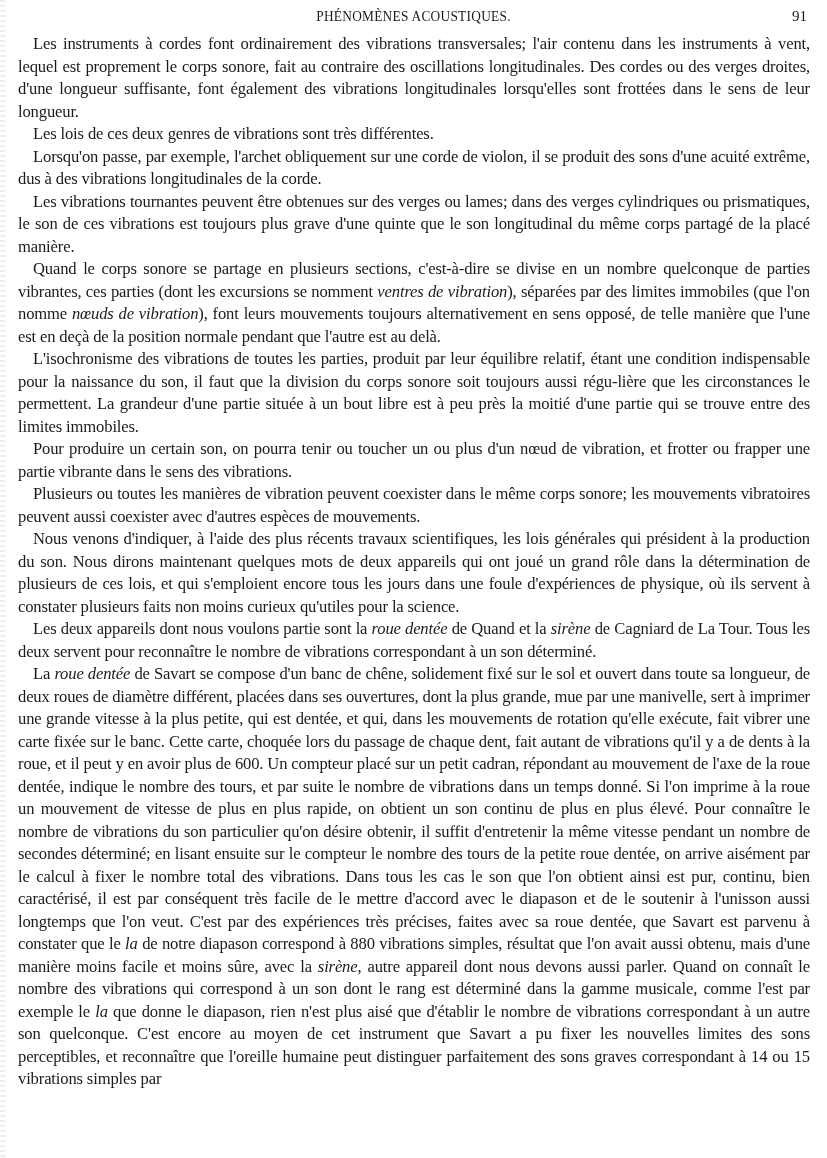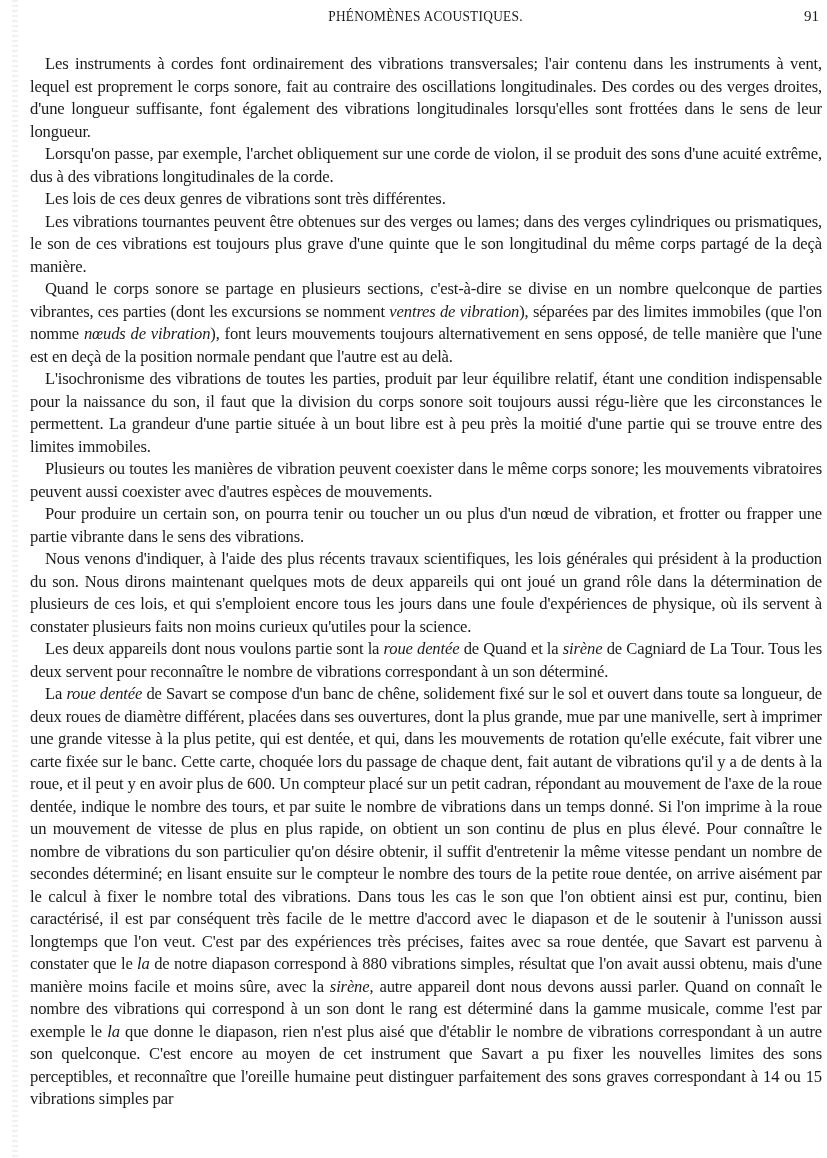--- a/index.html
+++ b/index.html
@@ -1,64 +1,63 @@
 <!DOCTYPE html>
 <html><head>
   <meta charset="utf-8">
   <style>
     html, body { margin: 0; padding: 0; background: #ffffff; }
     body {
       width: 827px; height: 1158px; overflow: hidden; position: relative;
       font-family: "Liberation Serif", "DejaVu Serif", serif;
       color: #1a1a1a;
     }
-    .page { position: absolute; left: 12px; top: 0; width: 675px; height: 1158px; border-radius: 12px; }
+    .page { position: absolute; left: 0; top: 0; width: 675px; height: 1158px; border-radius: 12px; }
     .margin-edge {
       position: absolute; left: 0; top: 0; width: 6px; height: 1158px;
       background: repeating-linear-gradient(180deg, #e6e6e6 0 2px, #ffffff 2px 5px);
       opacity: 0.6;
     }
     .running-head {
       position: absolute; top: 6px; left: 0; width: 827px; height: 22px;
     }
     .running-title {
       position: absolute; left: 0; width: 827px; text-align: center; top: 2px;
       font-size: 14.5px; letter-spacing: 0.3px; transform: scaleX(0.92);
     }
     .page-number {
       position: absolute; right: 20px; top: 2px; font-size: 15px; font-weight: normal;
     }
     .body-text {
       position: absolute; left: 18px; top: 33px; width: 792px;
       font-size: 16.6px; line-height: 22.5px; text-align: justify;
       letter-spacing: -0.15px;
-      margin-top: 20px;
     }
     .body-text p {
       margin: 0; text-indent: 15px; hyphens: manual;
     }
     em { }
   </style>
 </head>
 <body>
 
 <div class="page">
   <div class="margin-edge"></div>
 
   <div class="running-head">
     <div class="running-title">PHÉNOMÈNES ACOUSTIQUES.</div>
     <div class="page-number">91</div>
   </div>
 
   <div class="body-text">
     <p><span>Les instruments à cordes font ordinairement des vibrations transversales; l'air contenu dans les instruments à vent, lequel est proprement le corps sonore, fait au contraire des oscillations longitudinales. Des cordes ou des verges droites, d'une longueur suffisante, font également des vibrations longitudinales lorsqu'elles sont frottées dans le sens de leur longueur.</span></p>
+    <p><span>Les lois de ces deux genres de vibrations sont très différentes.</span></p>
     <p><span>Lorsqu'on passe, par exemple, l'archet obliquement sur une corde de violon, il se produit des sons d'une acuité extrême, dus à des vibrations longitudinales de la corde.</span></p>
-    <p><span>Les lois de ces deux genres de vibrations sont très différentes.</span></p>
-    <p><span>Les vibrations tournantes peuvent être obtenues sur des verges ou lames; dans des verges cylindriques ou prismatiques, le son de ces vibrations est toujours plus grave d'une quinte que le son longitudinal du même corps partagé de la deçà manière.</span></p>
+    <p><span>Les vibrations tournantes peuvent être obtenues sur des verges ou lames; dans des verges cylindriques ou prismatiques, le son de ces vibrations est toujours plus grave d'une quinte que le son longitudinal du même corps partagé de la placé manière.</span></p>
     <p><span>Quand le corps sonore se partage en plusieurs sections, c'est-à-dire se divise en un nombre quelconque de parties vibrantes, ces parties (dont les excursions se nomment </span><em>ventres de vibration</em><span>), séparées par des limites immobiles (que l'on nomme </span><em>nœuds de vibration</em><span>), font leurs mouvements toujours alternativement en sens opposé, de telle manière que l'une est en deçà de la position normale pendant que l'autre est au delà.</span></p>
     <p><span>L'isochronisme des vibrations de toutes les parties, produit par leur équilibre relatif, étant une condition indispensable pour la naissance du son, il faut que la division du corps sonore soit toujours aussi régu-­lière que les circonstances le permettent. La grandeur d'une partie située à un bout libre est à peu près la moitié d'une partie qui se trouve entre des limites immobiles.</span></p>
+    <p><span>Pour produire un certain son, on pourra tenir ou toucher un ou plus d'un nœud de vibration, et frotter ou frapper une partie vibrante dans le sens des vibrations.</span></p>
     <p><span>Plusieurs ou toutes les manières de vibration peuvent coexister dans le même corps sonore; les mouve­ments vibratoires peuvent aussi coexister avec d'autres espèces de mouvements.</span></p>
-    <p><span>Pour produire un certain son, on pourra tenir ou toucher un ou plus d'un nœud de vibration, et frotter ou frapper une partie vibrante dans le sens des vibrations.</span></p>
     <p><span>Nous venons d'indiquer, à l'aide des plus récents travaux scientifiques, les lois générales qui président à la production du son. Nous dirons maintenant quelques mots de deux appareils qui ont joué un grand rôle dans la détermination de plusieurs de ces lois, et qui s'emploient encore tous les jours dans une foule d'expériences de physique, où ils servent à constater plusieurs faits non moins curieux qu'utiles pour la science.</span></p>
     <p><span>Les deux appareils dont nous voulons partie sont la </span><em>roue dentée</em><span> de Quand et la </span><em>sirène</em><span> de Cagniard de La Tour. Tous les deux servent pour reconnaître le nombre de vibrations correspondant à un son déterminé.</span></p>
     <p><span>La </span><em>roue dentée</em><span> de Savart se compose d'un banc de chêne, solidement fixé sur le sol et ouvert dans toute sa longueur, de deux roues de diamètre différent, placées dans ses ouvertures, dont la plus grande, mue par une manivelle, sert à imprimer une grande vitesse à la plus petite, qui est dentée, et qui, dans les mouve­ments de rotation qu'elle exécute, fait vibrer une carte fixée sur le banc. Cette carte, choquée lors du passage de chaque dent, fait autant de vibrations qu'il y a de dents à la roue, et il peut y en avoir plus de 600. Un compteur placé sur un petit cadran, répondant au mouvement de l'axe de la roue dentée, indique le nombre des tours, et par suite le nombre de vibrations dans un temps donné. Si l'on imprime à la roue un mouvement de vitesse de plus en plus rapide, on obtient un son continu de plus en plus élevé. Pour connaître le nombre de vibrations du son particulier qu'on désire obtenir, il suffit d'entretenir la même vitesse pendant un nombre de secondes déterminé; en lisant ensuite sur le compteur le nombre des tours de la petite roue dentée, on arrive aisément par le calcul à fixer le nombre total des vibrations. Dans tous les cas le son que l'on obtient ainsi est pur, continu, bien caractérisé, il est par conséquent très facile de le mettre d'accord avec le diapason et de le soutenir à l'unisson aussi longtemps que l'on veut. C'est par des expériences très précises, faites avec sa roue dentée, que Savart est parvenu à constater que le </span><em>la</em><span> de notre diapason correspond à 880 vibrations simples, résultat que l'on avait aussi obtenu, mais d'une manière moins facile et moins sûre, avec la </span><em>sirène</em><span>, autre appareil dont nous devons aussi parler. Quand on connaît le nombre des vibrations qui correspond à un son dont le rang est déterminé dans la gamme musicale, comme l'est par exemple le </span><em>la</em><span> que donne le diapason, rien n'est plus aisé que d'établir le nombre de vibrations correspondant à un autre son quelconque. C'est encore au moyen de cet instrument que Savart a pu fixer les nouvelles limites des sons perceptibles, et reconnaître que l'oreille humaine peut distinguer parfaitement des sons graves correspondant à 14 ou 15 vibrations simples par</span></p>
   </div>
 </div>
 
 </body></html>

